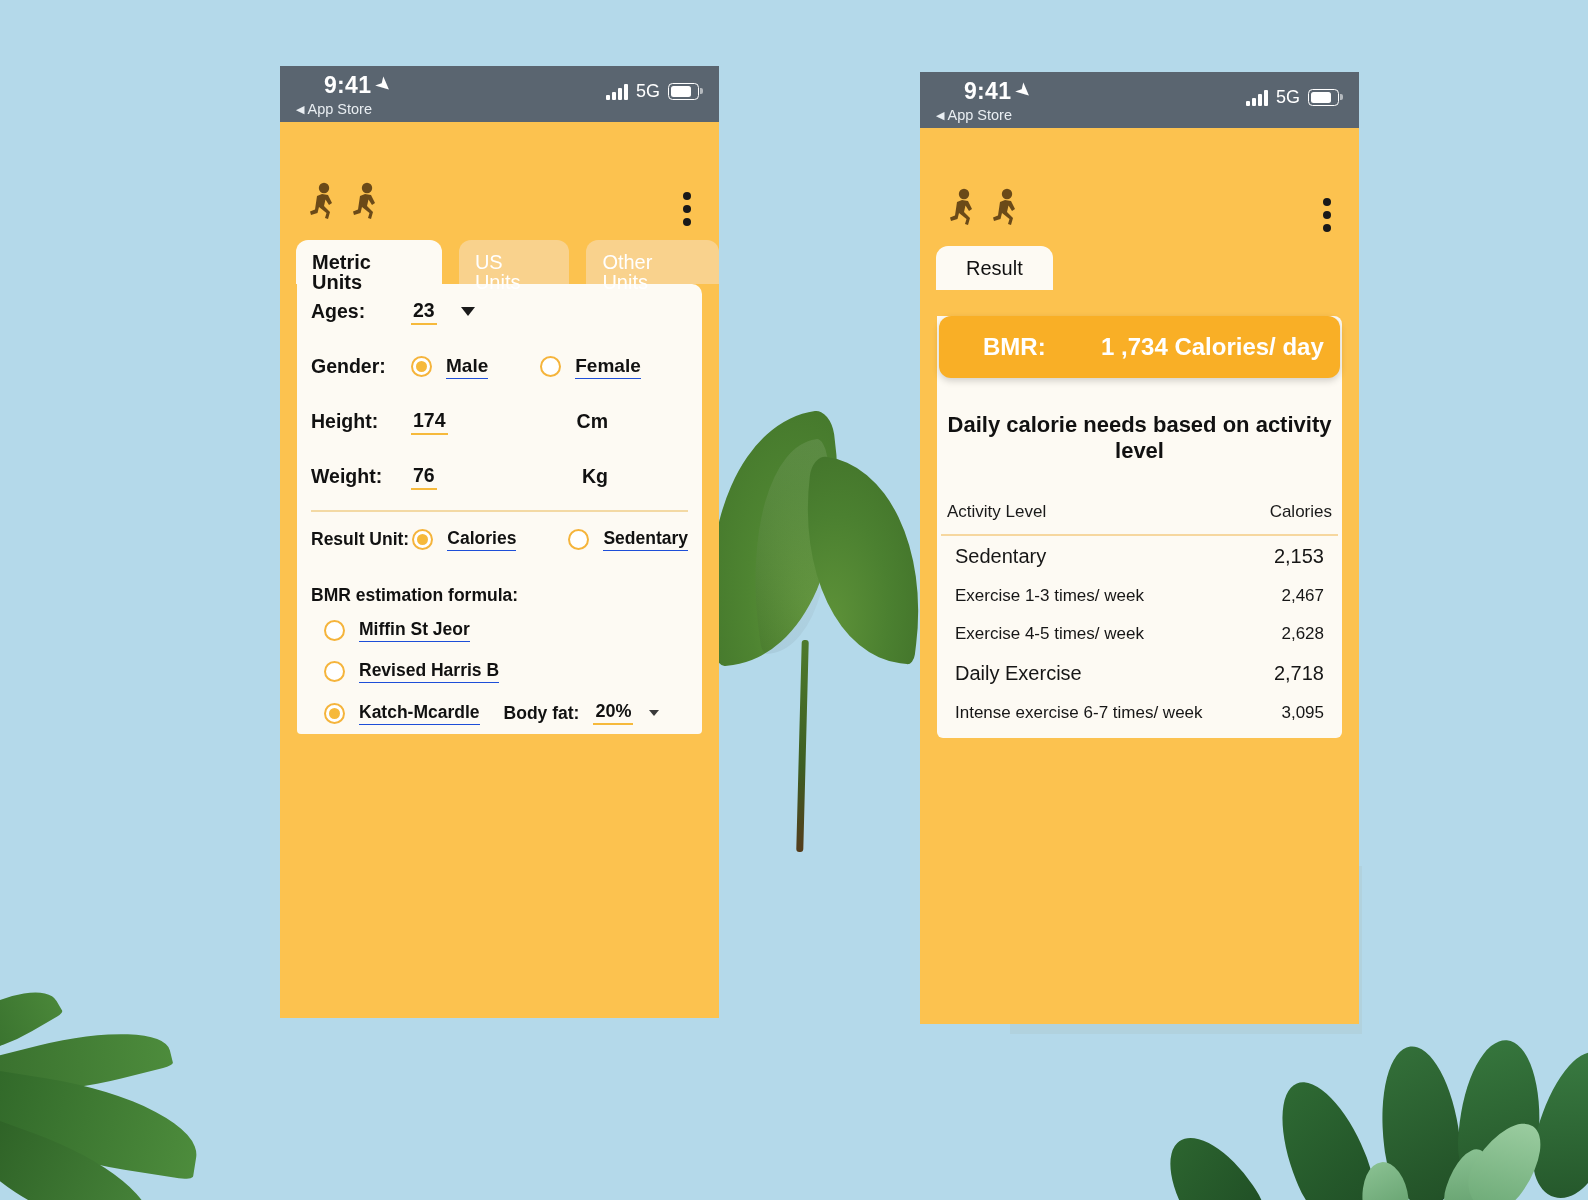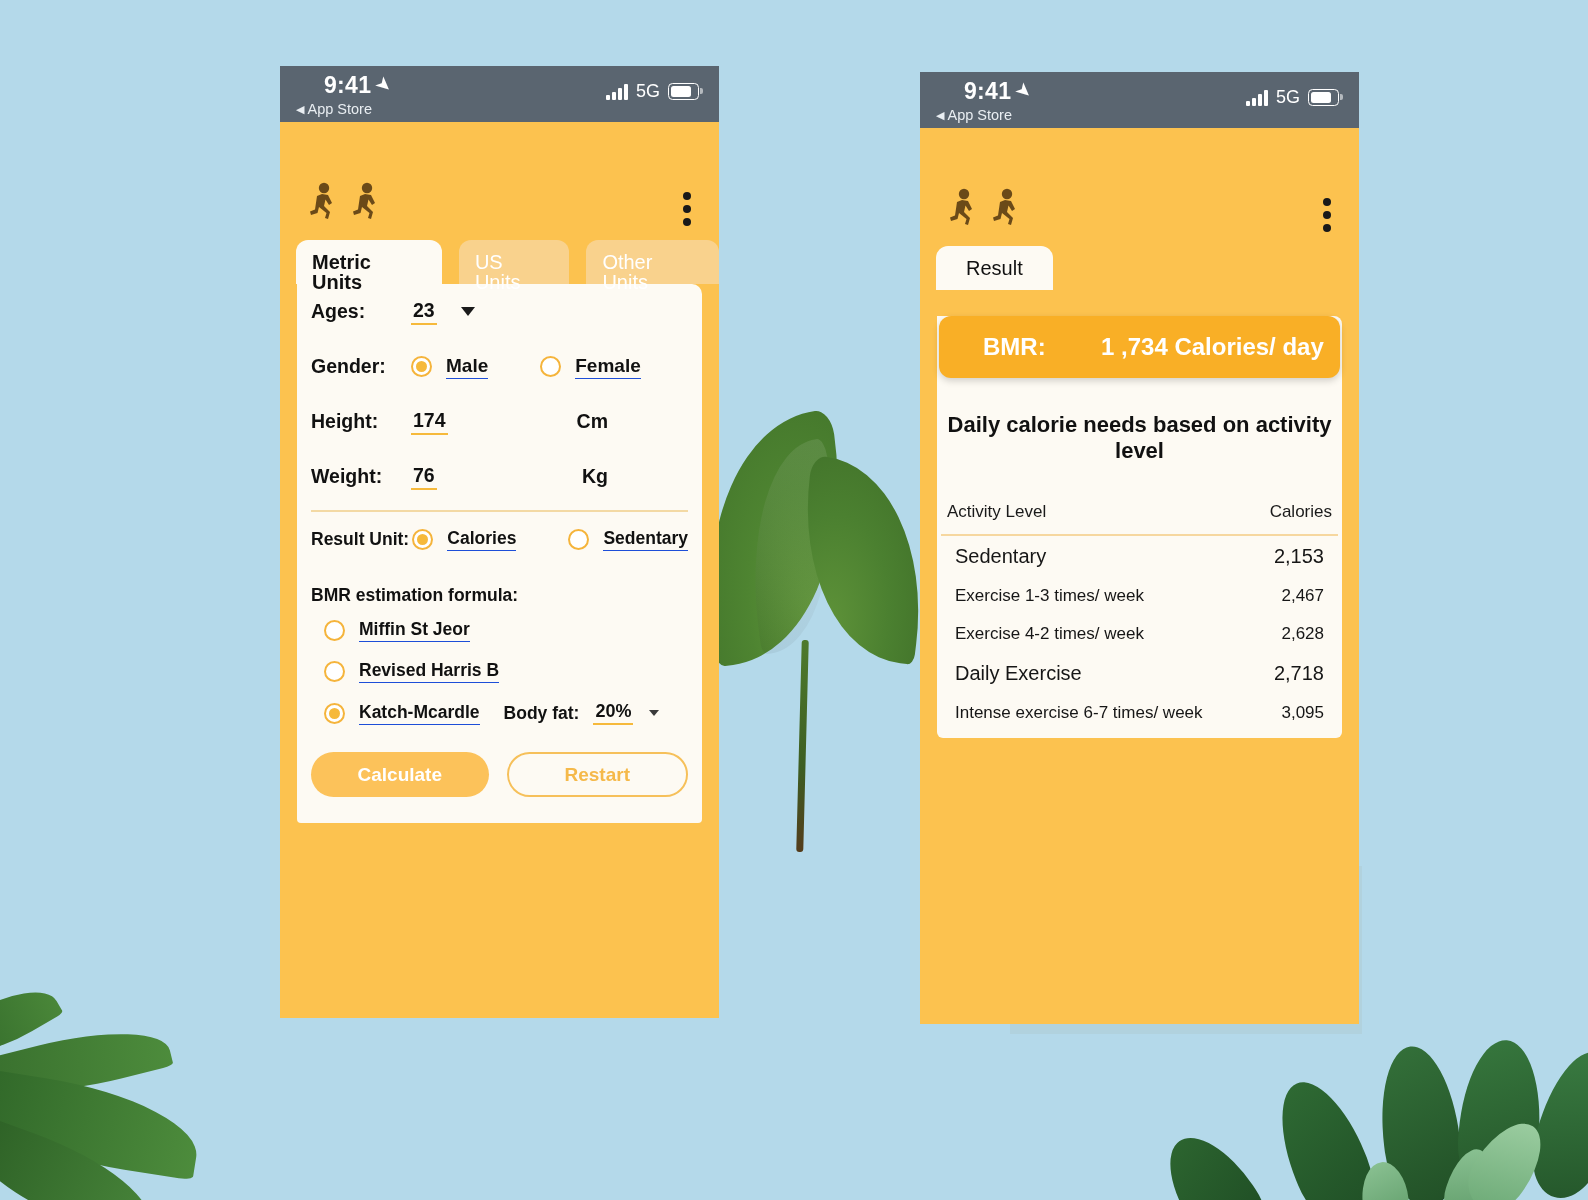--- a/index.html
+++ b/index.html
@@ -278,24 +278,20 @@
       <div class="rlabel" style="font-size:17.5px">Revised Harris B</div>
     </div>
     <div class="formula-row">
       <div class="radio on"></div>
       <div class="rlabel" style="font-size:17.5px">Katch-Mcardle</div>
       <div class="bf-label">Body fat:</div>
       <div class="bf-val">20%</div>
       <div class="caret-sm"></div>
     </div>
 
-    <div class="btnrow">
-      <div class="btn btn-fill">Calculate</div>
-      <div class="btn btn-out">Restart</div>
-    </div>
   </div>
 </div>
 
 <div class="phone" id="phone-right">
 
   <div class="statusbar">
     <div class="sb-time">9:41</div>
     <div class="sb-loc">➤</div>
     <div class="sb-back"><span class="caret">◀</span><span>App Store</span></div>
     <div class="sb-right">
@@ -354,21 +350,21 @@
 
     <div class="trow big">
       <span class="tname">Sedentary</span>
       <span class="tcal">2,153</span>
     </div>
     <div class="trow">
       <span class="tname">Exercise 1-3 times/ week</span>
       <span class="tcal">2,467</span>
     </div>
     <div class="trow">
-      <span class="tname">Exercise 4-2 times/ week</span>
+      <span class="tname">Exercise 4-5 times/ week</span>
       <span class="tcal">2,628</span>
     </div>
     <div class="trow big">
       <span class="tname">Daily Exercise</span>
       <span class="tcal">2,718</span>
     </div>
     <div class="trow">
       <span class="tname">Intense exercise 6-7 times/ week</span>
       <span class="tcal">3,095</span>
     </div>

